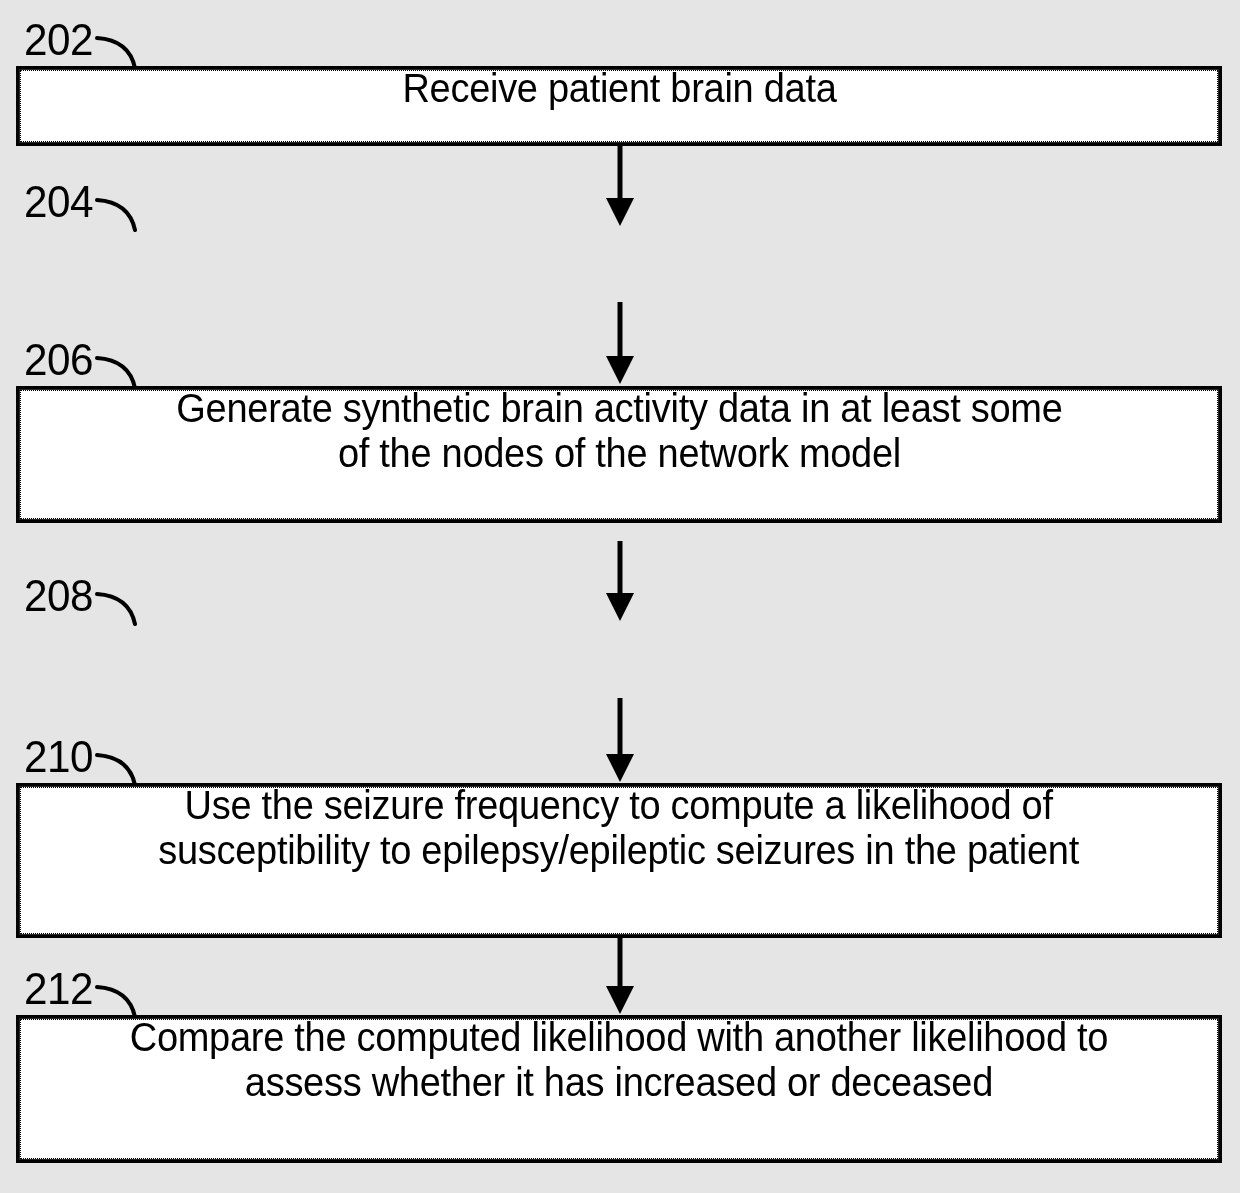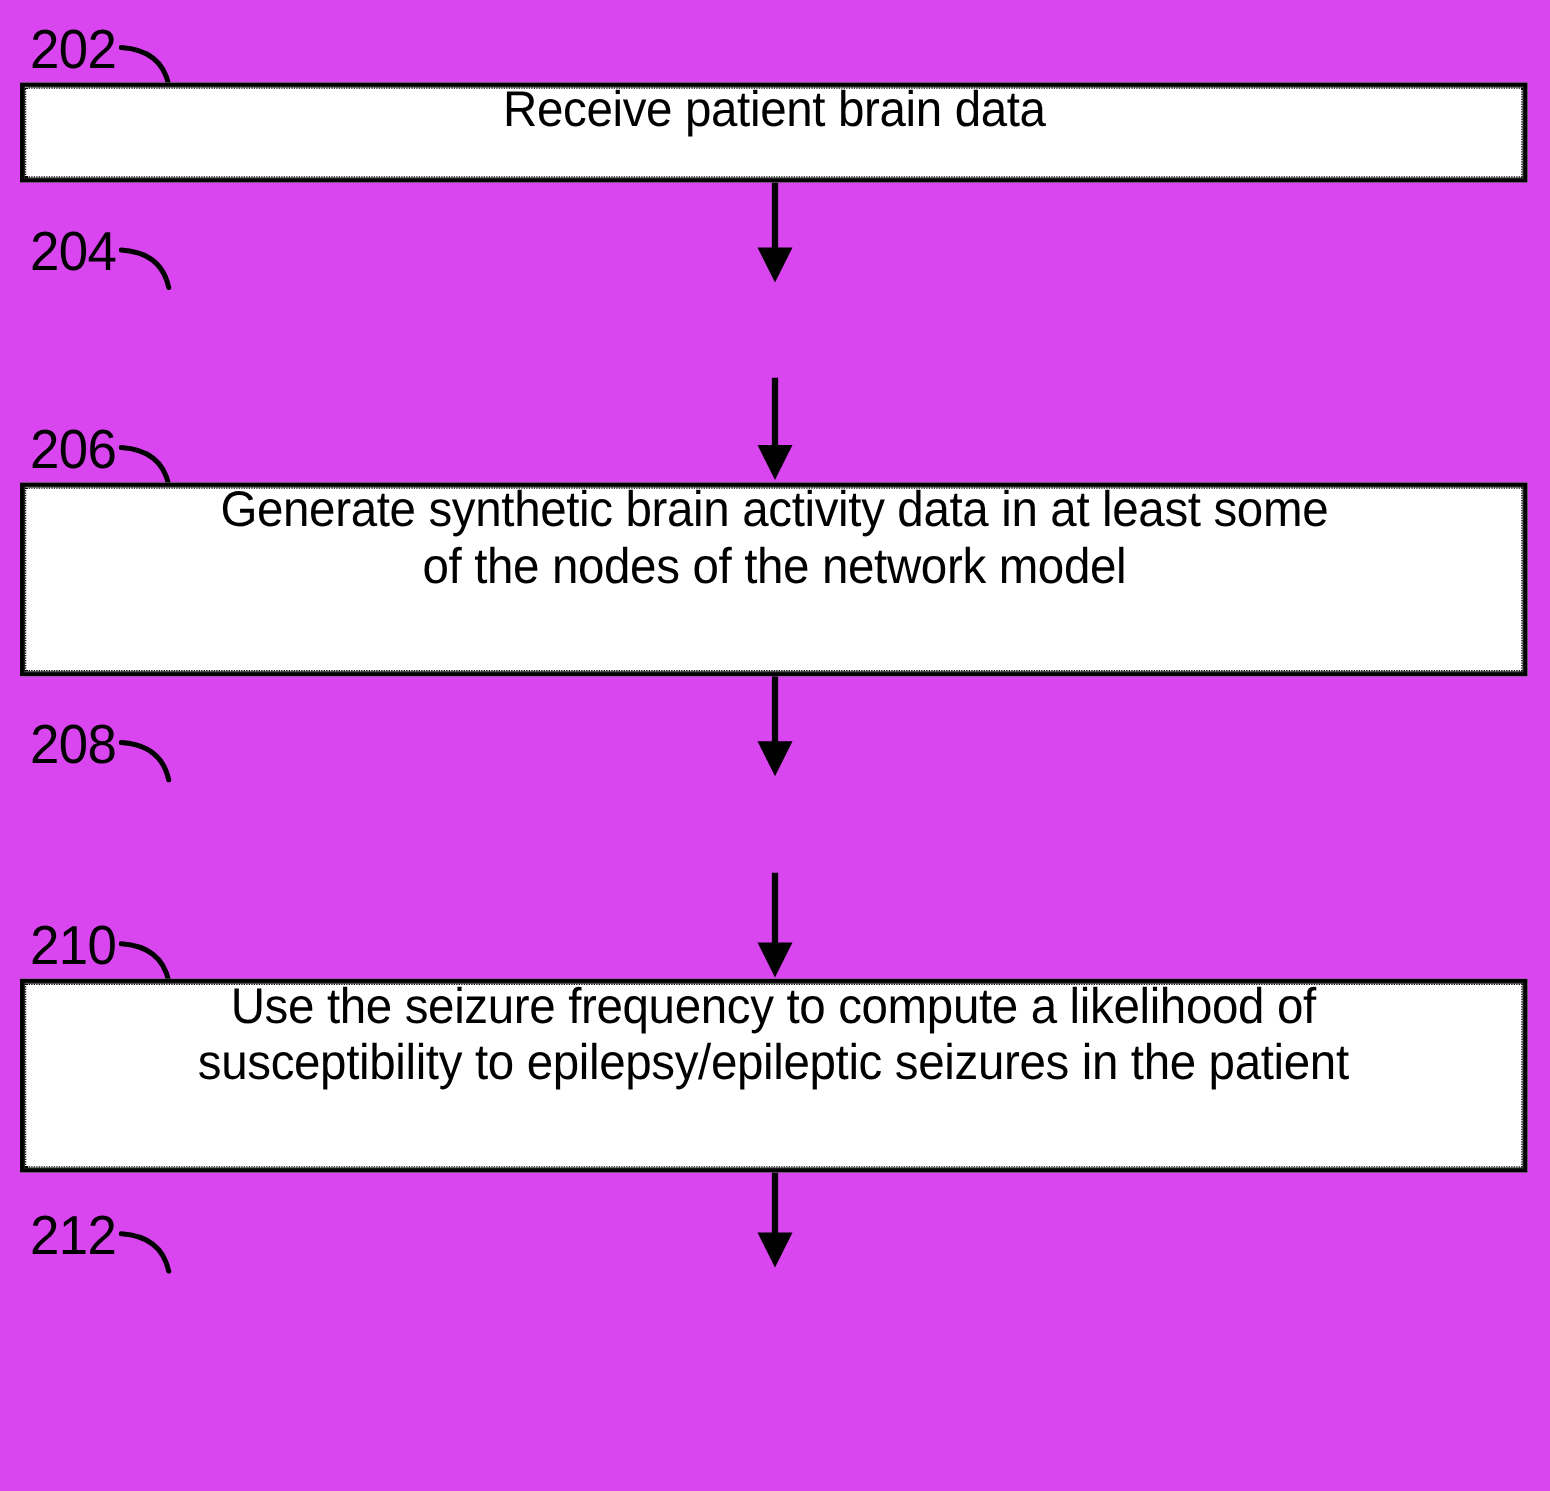--- a/index.html
+++ b/index.html
@@ -8,21 +8,21 @@
     background: #ffffff;
   }
   body {
     font-family: "Liberation Sans", sans-serif;
     color: #000000;
   }
   #figure {
     position: relative;
     width: 1240px;
     height: 1193px;
-    background: #d946ef;
+    background: #e5e5e5;
     overflow: hidden;
   }
   .step-box {
     position: absolute;
     box-sizing: border-box;
     background: #ffffff;
     display: flex;
     justify-content: center;
   }
   
@@ -104,21 +104,21 @@
 
   <svg class="connector" style="left:598px; top:302px; width:44px; height:86px;" viewBox="0 0 44 86">
     <line x1="22" y1="0" x2="22" y2="60" stroke="#000" stroke-width="5"></line>
     <polygon points="8,54 36,54 22,82" fill="#000"></polygon>
   </svg>
 
   <div class="ref-num" style="left:24px; top:338px;">206</div>
   <svg class="leader" style="left:95px; top:350px; width:60px; height:40px;" viewBox="0 0 60 40">
     <path d="M 2 8 Q 34 10 40 38" fill="none" stroke="#000" stroke-width="4" stroke-linecap="round"></path>
   </svg>
-  <div class="step-box" style="left:16px; top:386px; width:1206px; height:155px;">
+  <div class="step-box" style="left:16px; top:386px; width:1206px; height:137px;">
     <div class="box-frame"></div>
     <div class="box-text">Generate synthetic brain activity data in at least some
 of the nodes of the network model</div>
   </div>
 
   <svg class="connector" style="left:598px; top:541px; width:44px; height:84px;" viewBox="0 0 44 84">
     <line x1="22" y1="0" x2="22" y2="58" stroke="#000" stroke-width="5"></line>
     <polygon points="8,52 36,52 22,80" fill="#000"></polygon>
   </svg>
 
@@ -144,14 +144,19 @@
 
   <svg class="connector" style="left:598px; top:938px; width:44px; height:80px;" viewBox="0 0 44 80">
     <line x1="22" y1="0" x2="22" y2="54" stroke="#000" stroke-width="5"></line>
     <polygon points="8,48 36,48 22,76" fill="#000"></polygon>
   </svg>
 
   <div class="ref-num" style="left:24px; top:967px;">212</div>
   <svg class="leader" style="left:95px; top:979px; width:60px; height:40px;" viewBox="0 0 60 40">
     <path d="M 2 8 Q 34 10 40 38" fill="none" stroke="#000" stroke-width="4" stroke-linecap="round"></path>
   </svg>
+  <div class="step-box" style="left:16px; top:1015px; width:1206px; height:148px;">
+    <div class="box-frame"></div>
+    <div class="box-text">Compare the computed likelihood with another likelihood to
+assess whether it has increased or deceased</div>
+  </div>
 
 </div>
 
 </body></html>

